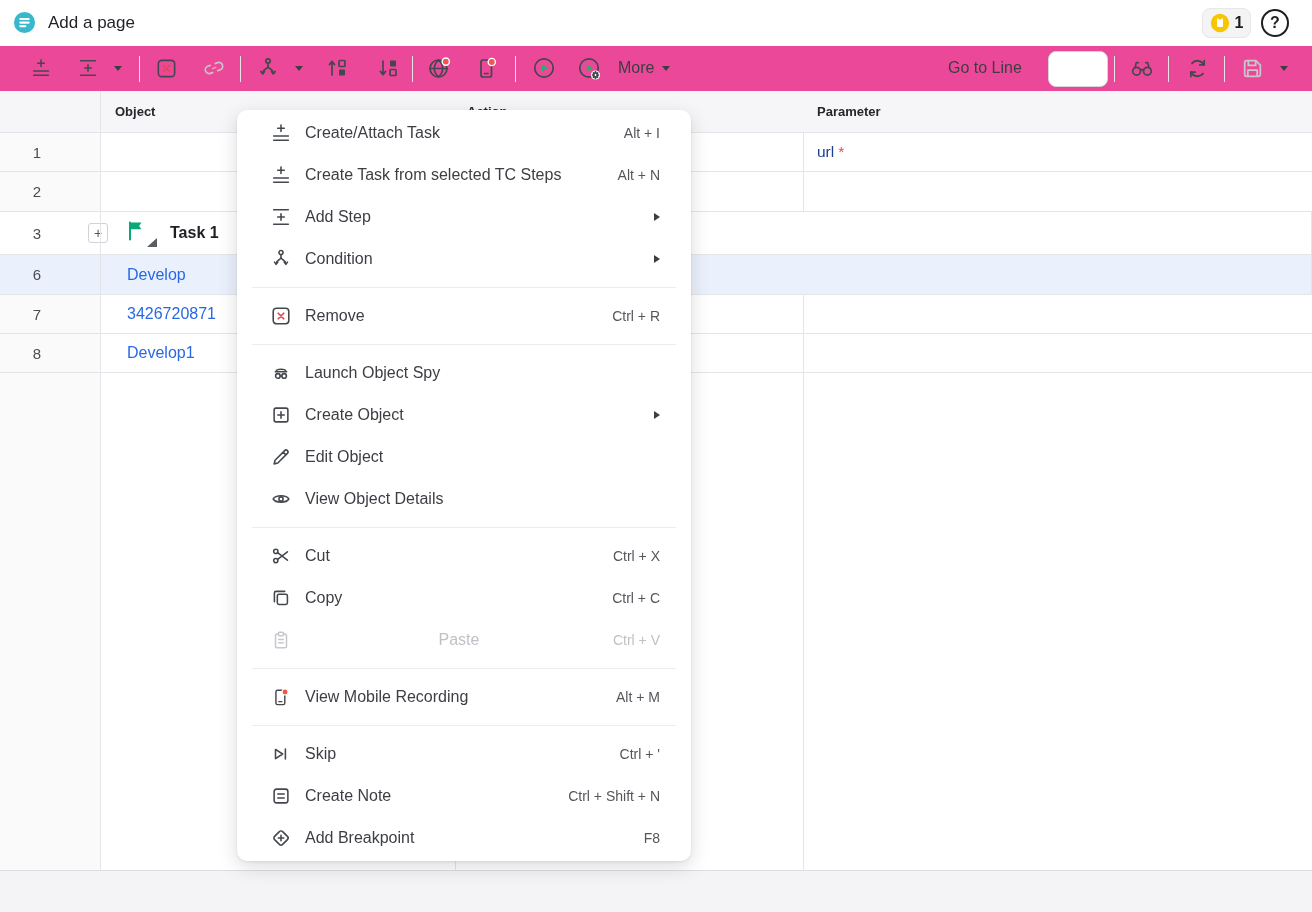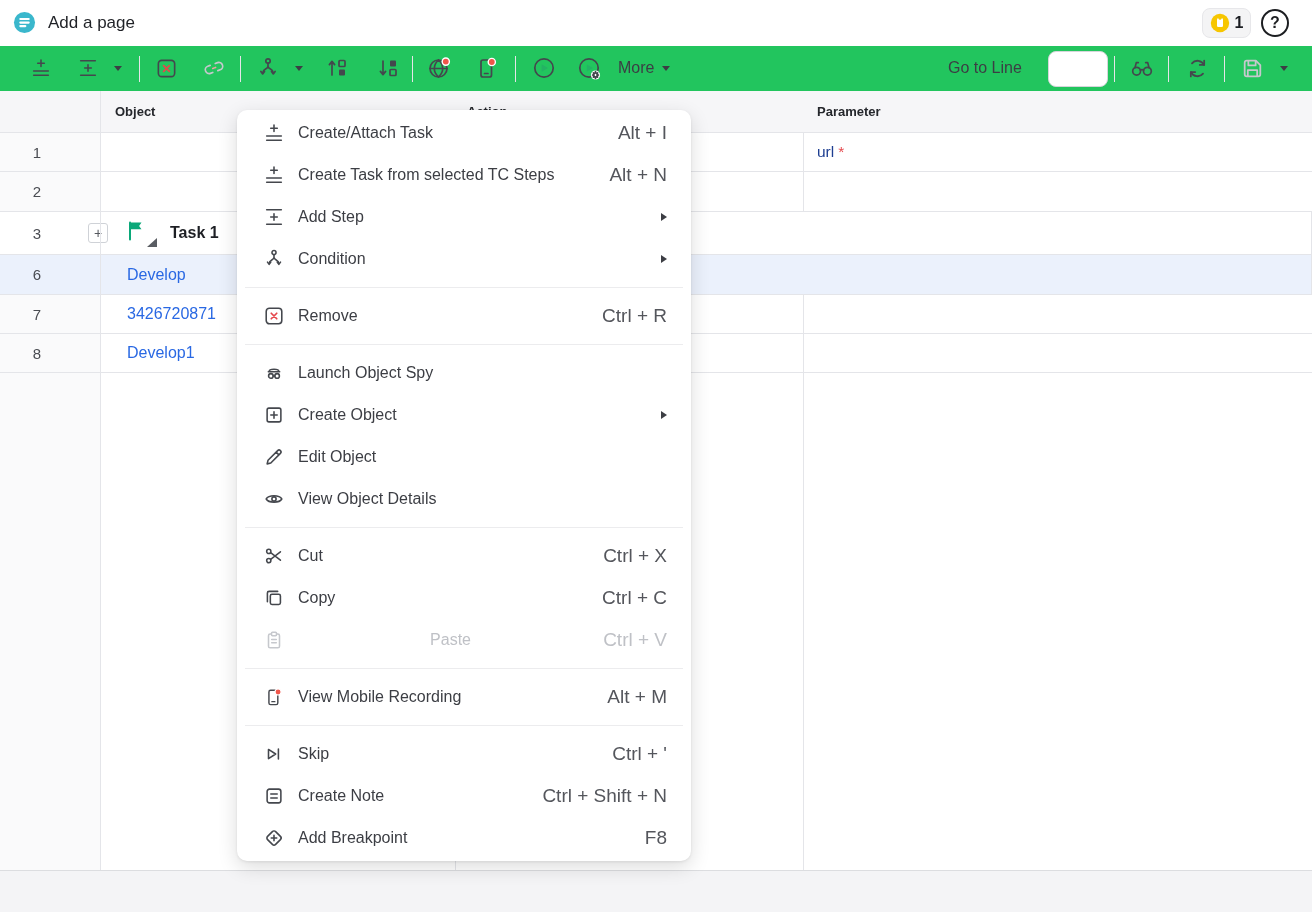--- a/index.html
+++ b/index.html
@@ -8,21 +8,21 @@
   
   .topbar{position:absolute;left:0;top:0;width:1312px;height:46px;background:#fff;border-bottom:1px solid #e5e5e8;}
   .appdot{position:absolute;left:13px;top:11px;width:23px;height:23px;}
   .title{position:absolute;left:48px;top:0;height:46px;line-height:46px;font-size:17px;font-weight:500;color:#1f2126;}
   .badge{position:absolute;left:1202px;top:8px;width:49px;height:30px;background:#f4f4f5;border:1px solid #e7e7ea;
          border-radius:8px;display:flex;align-items:center;justify-content:center;gap:5px;box-sizing:border-box;}
   .badge .cnt{font-size:16px;font-weight:700;color:#1b1d21;}
   .help{position:absolute;left:1261px;top:9px;width:28px;height:28px;border:2.2px solid #1c1e21;border-radius:50%;
         box-sizing:border-box;display:flex;align-items:center;justify-content:center;font-size:16px;font-weight:700;color:#1c1e21;}
   
-  .toolbar{position:absolute;left:0;top:46px;width:1312px;height:45px;background:#22c55e;border-bottom:1px solid #e5e5e8;}
+  .toolbar{position:absolute;left:0;top:46px;width:1312px;height:45px;background:#ec4899;border-bottom:1px solid #e5e5e8;}
   .tbtn{position:absolute;top:2px;width:34px;height:40px;display:flex;align-items:center;justify-content:center;cursor:pointer;}
   .vsep{position:absolute;top:10px;height:26px;width:1px;background:#e5e5e8;}
   .caretbtn{position:absolute;top:2px;width:16px;height:40px;display:flex;align-items:center;justify-content:center;cursor:pointer;}
   .morebtn{position:absolute;left:618px;top:2px;height:40px;display:flex;align-items:center;gap:8px;cursor:pointer;
            font-size:16px;color:#3c3e44;}
   .gotolabel{position:absolute;left:948px;top:2px;height:40px;line-height:40px;font-size:16px;color:#3c3e44;}
   .gotoinput{position:absolute;left:1048px;top:5px;width:60px;height:36px;border:1px solid #d6d6da;border-radius:8px;
              box-sizing:border-box;font-size:15px;padding:0 8px;outline:none;background:#fff;}
   svg.i{display:block;}
   .stk{stroke:#44474d;stroke-width:1.7;fill:none;stroke-linecap:round;stroke-linejoin:round;}
@@ -46,25 +46,25 @@
   .plusbox{position:absolute;left:88px;top:11px;width:20px;height:20px;background:#fff;border:1px solid #cfd2d7;border-radius:3px;
            box-sizing:border-box;display:flex;align-items:center;justify-content:center;font-size:14px;color:#55585e;cursor:pointer;z-index:4;}
   .flag{position:absolute;left:127px;top:9px;z-index:3;}
   .tri{position:absolute;left:147px;top:26px;width:10px;height:9px;background:#5a5d63;
        clip-path:polygon(100% 0,100% 100%,0 100%);z-index:3;}
   .taskname{position:absolute;left:170px;top:0;height:100%;display:flex;align-items:center;font-size:16px;font-weight:700;color:#1d1f24;z-index:3;}
   
   .footer{position:absolute;left:0;top:870px;width:1312px;height:42px;background:#f4f4f6;border-top:1px solid #dcdde0;box-sizing:border-box;}
   
   .menu{position:absolute;left:237px;top:110px;width:454px;background:#fff;border-radius:10px;z-index:30;
-        box-shadow:0 6px 20px rgba(0,0,0,.14),0 1px 3px rgba(0,0,0,.08);padding:2px 8px;box-sizing:border-box;}
+        box-shadow:0 6px 20px rgba(0,0,0,.14),0 1px 3px rgba(0,0,0,.08);padding:2px 15px;box-sizing:border-box;}
   .mi{height:42px;display:flex;align-items:center;padding:0 16px 0 18px;cursor:pointer;}
   .mi .ic{width:22px;height:22px;margin-right:13px;flex:0 0 22px;}
   .mi .lbl{flex:1;font-size:16px;color:#3c3e44;white-space:nowrap;}
-  .mi .sc{font-size:19px;color:#54565c;white-space:nowrap;}
+  .mi .sc{font-size:14px;color:#54565c;white-space:nowrap;}
   .mi .sub{width:0;height:0;border-left:6px solid #3c3e44;border-top:4.5px solid transparent;border-bottom:4.5px solid transparent;}
   .mi.dis .lbl,.mi.dis .sc{color:#bfc1c6;text-align:center;}
   .msep{height:1px;background:#ececee;margin:7px 0;}
   .cdown{width:0;height:0;border-top:5px solid #3c3e44;border-left:4.5px solid transparent;border-right:4.5px solid transparent;}
 </style>
 </head>
 <body>
 
 <div class="topbar">
   <svg class="appdot" viewBox="0 0 24 24">

